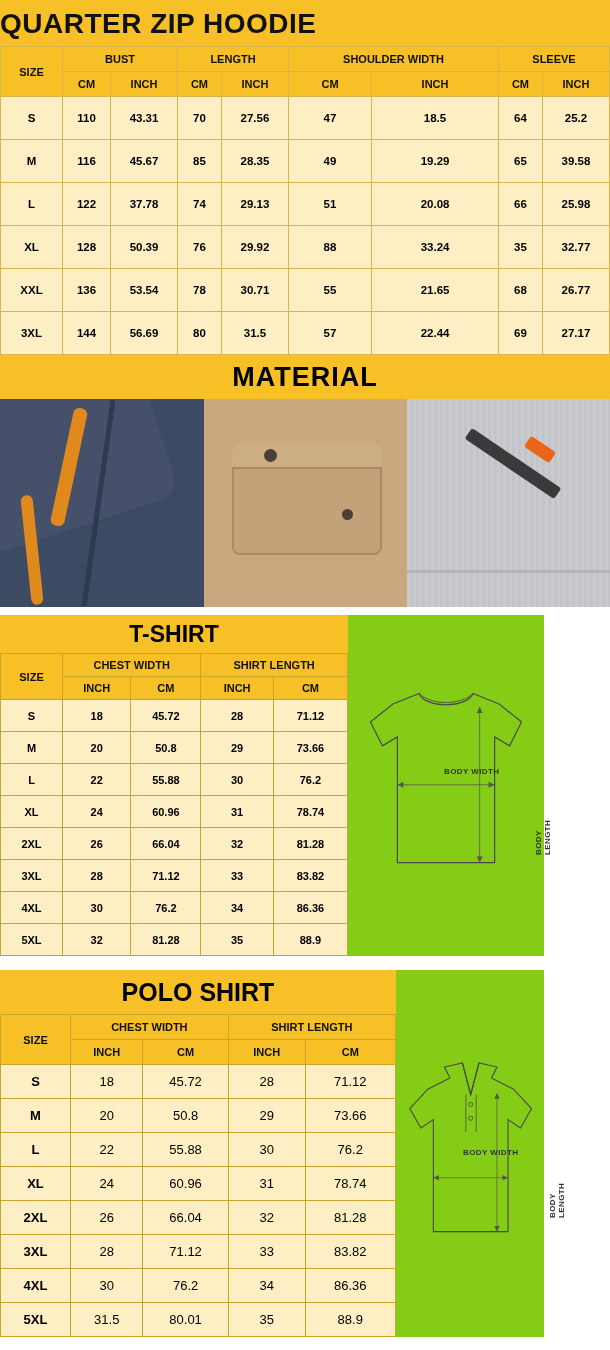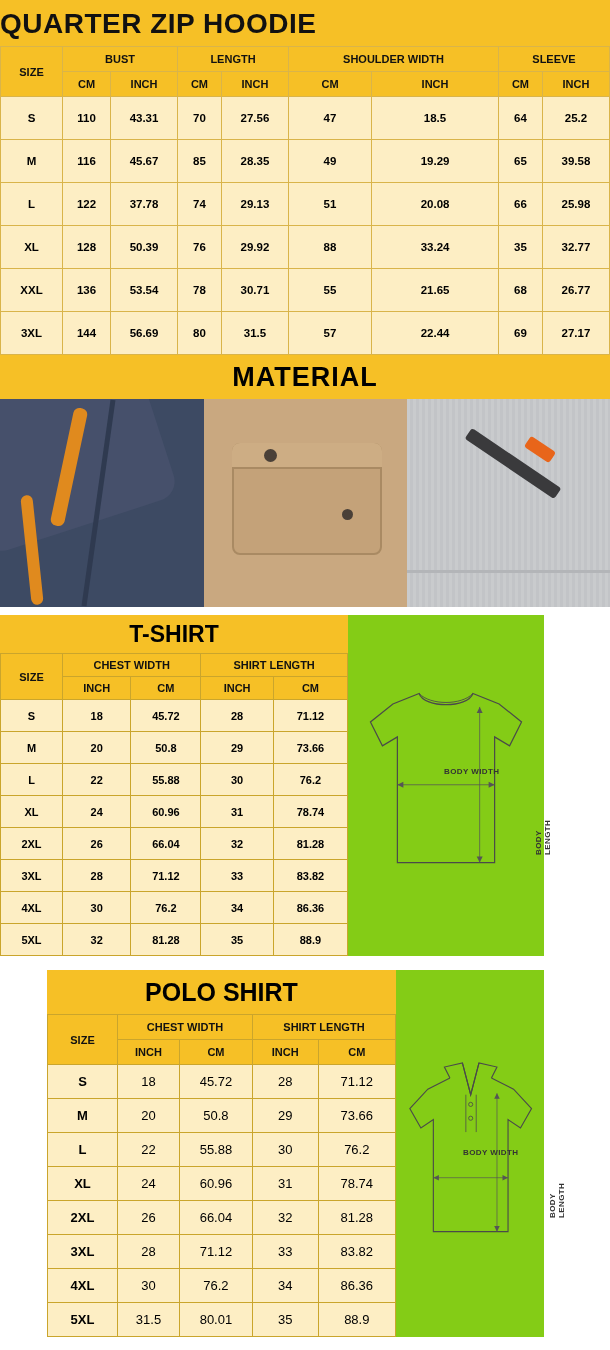--- a/index.html
+++ b/index.html
@@ -99,21 +99,21 @@
     background: #e8651a; transform: rotate(34deg); border-radius: 3px;
   }
   .p3 .seam {
     position: absolute; left: 0; bottom: 34px; width: 203px; height: 3px;
     background: #b3b5b8;
   }
 
   
   .section { display: flex; width: 544px; background: #ffffff; }
   .sec-left { width: 348px; }
-  .sec-left.polo { width: 396px; padding-left: 47px; }
+  .sec-left.polo { width: 396px; }
   .sec-right { flex: 1; position: relative; background: #84cc16; }
 
   .sec-title {
     background: #f6c026;
     text-align: center;
     font-size: 23px;
     font-weight: bold;
     padding: 6px 0 5px 0;
   }
   .sec-title.polo { font-size: 25px; padding: 8px 0 7px 0; }

